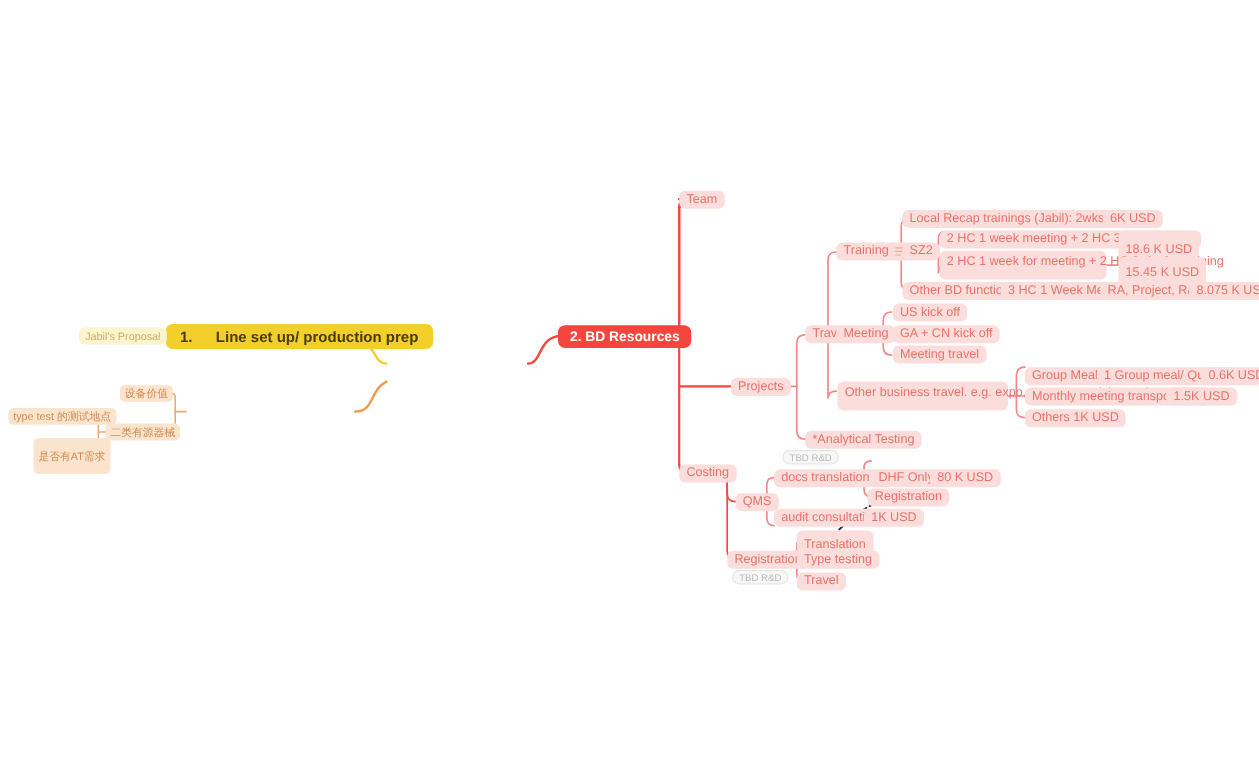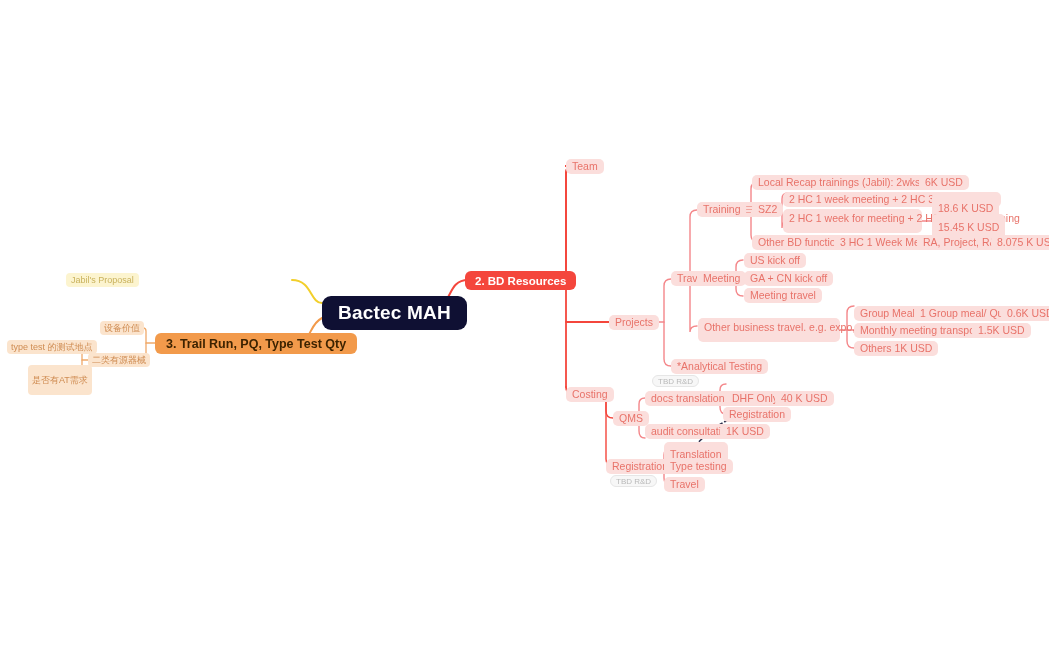--- a/index.html
+++ b/index.html
@@ -153,25 +153,24 @@
 
       <path d="M657 466 L 664 466 L 664 455 Q664 449 670 449" stroke="#f4878a" stroke-width="1.4"></path>
       <path d="M664 466 L 670 466" stroke="#f4878a" stroke-width="1.4"></path>
       <path d="M664 466 L 664 478 Q664 485 670 485" stroke="#f4878a" stroke-width="1.4"></path>
 
       <path d="M680 455 C 700 446 706 428 737 416" stroke="#2b2d4a" stroke-width="1.6" stroke-dasharray="5 3"></path>
       <path d="M744 418 L 733 411 L 736 421 Z" fill="#2b2d4a" stroke="none"></path>
     </g>
   </svg>
 
-  <div class="node root" style="left:322px;top:296px;height:34px;">Bactec MAH</div>
-
+
+  <div class="node main-yellow" style="left:138px;top:270px;height:21px;">1.   Line set up/ production prep</div>
   <div class="node pill-yellow" style="left:66px;top:273px;height:14px;">Jabil's Proposal</div>
 
-  <div class="node main-orange" style="left:155px;top:333px;height:21px;">3. Trail Run, PQ, Type Test Qty</div>
   <div class="node pill-orange" style="left:100px;top:321px;height:14px;">设备价值</div>
   <div class="node pill-orange" style="left:88px;top:353px;height:14px;">二类有源器械</div>
   <div class="node pill-orange" style="left:7px;top:340px;height:14px;">type test 的测试地点</div>
   <div class="node pill-orange" style="left:28px;top:365px;height:30px;">是否有AT需求</div>
 
   <div class="node main-red" style="left:465px;top:271px;height:19px;">2. BD Resources</div>
 
   <div class="node pill" style="left:566px;top:159px;height:15px;">Team</div>
   <div class="node pill" style="left:609px;top:315px;height:15px;">Projects</div>
   <div class="node pill" style="left:566px;top:387px;height:15px;">Costing</div>
@@ -214,21 +213,21 @@
   <div class="node tbd" style="left:652px;top:375px;height:12px;">TBD R&amp;D</div>
 
   <div class="node pill" style="left:613px;top:411px;height:15px;">QMS</div>
 
   <div class="node pill" style="left:645px;top:391px;height:15px;">
     <span>docs translation</span>
     <span class="menu-icon"><i></i><i></i><i></i></span>
   </div>
 
   <div class="node pill" style="left:726px;top:391px;height:15px;">DHF Only</div>
-  <div class="node pill" style="left:775px;top:391px;height:15px;">40 K USD</div>
+  <div class="node pill" style="left:775px;top:391px;height:15px;">80 K USD</div>
   <div class="node pill" style="left:723px;top:407px;height:15px;">Registration</div>
 
   <div class="node pill" style="left:645px;top:424px;height:15px;">audit consultation</div>
   <div class="node pill" style="left:720px;top:424px;height:15px;">1K USD</div>
 
   <div class="node pill" style="left:606px;top:459px;height:15px;">Registration</div>
   <div class="node tbd" style="left:610px;top:475px;height:12px;">TBD R&amp;D</div>
   <div class="node pill" style="left:664px;top:442px;height:25px;">Translation</div>
   <div class="node pill" style="left:664px;top:459px;height:15px;">Type testing</div>
   <div class="node pill" style="left:664px;top:477px;height:15px;">Travel</div>

